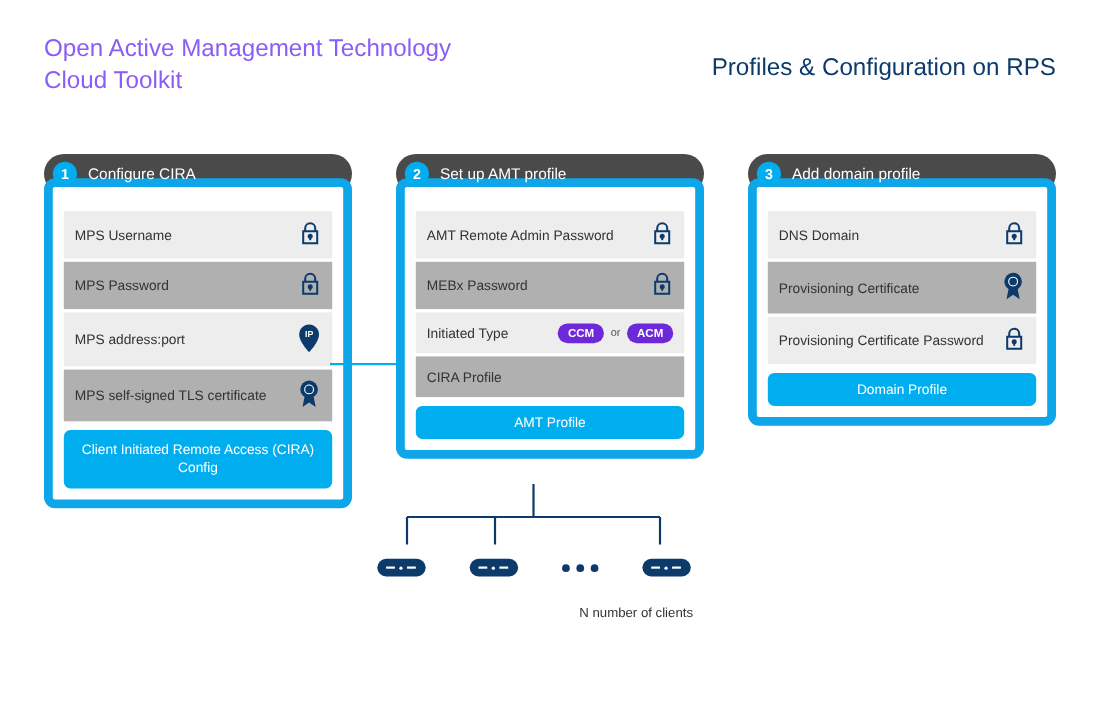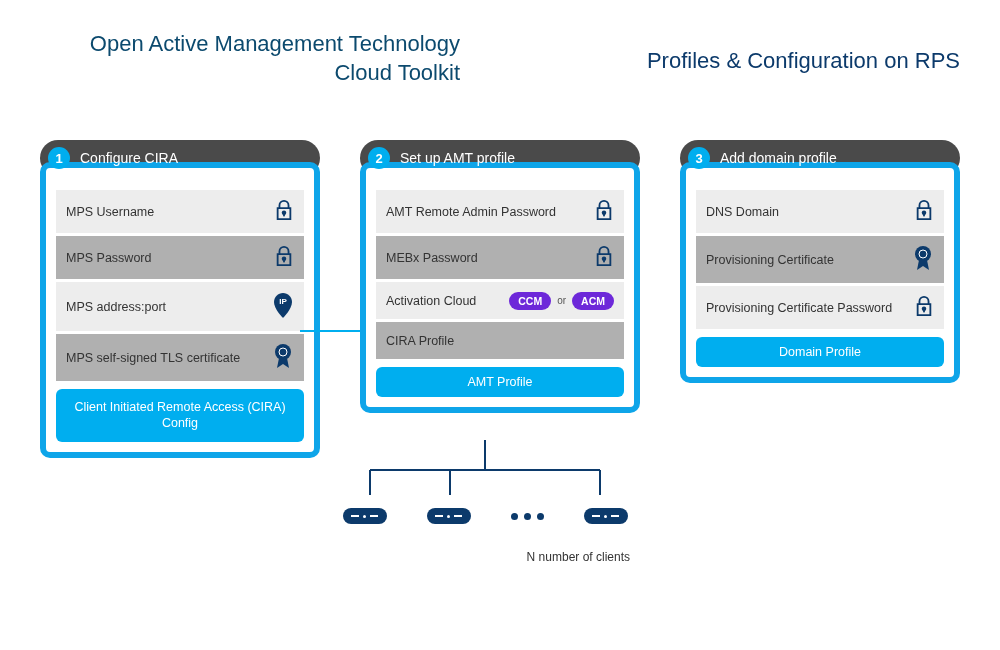--- a/index.html
+++ b/index.html
@@ -9,25 +9,24 @@
     width: 1000px;
     height: 650px;
     position: relative;
     color: #333;
   }
   .title-left {
     position: absolute;
     left: 40px;
     top: 30px;
     font-size: 22px;
-    color: #0c4a6e;
+    color: #8b5cf6;
     line-height: 1.3;
     font-weight: 400;
     max-width: 420px;
-    text-align: right;
   }
   .title-right {
     position: absolute;
     right: 40px;
     top: 48px;
     font-size: 22px;
     color: #0c3a6b;
     font-weight: 400;
   }
   .columns {
@@ -58,21 +57,21 @@
     width: 22px;
     height: 22px;
     border-radius: 50%;
     display: flex;
     align-items: center;
     justify-content: center;
     font-size: 13px;
     font-weight: bold;
   }
   .panel {
-    border: 6px solid #0ea5e9;
+    border: 8px solid #0ea5e9;
     border-radius: 10px;
     margin-top: -14px;
     padding: 22px 10px 10px 10px;
     background: #fff;
   }
   .row {
     display: flex;
     align-items: center;
     justify-content: space-between;
     padding: 9px 10px;
@@ -234,21 +233,21 @@
               <use href="#lock-icon"></use>
             </svg></span>
       </div>
       <div class="row dark">
         <span>MEBx Password</span>
         <span class="icon"><svg class="lock-svg" viewBox="0 0 22 24">
               <use href="#lock-icon"></use>
             </svg></span>
       </div>
       <div class="row light">
-        <span>Activation Cloud</span>
+        <span>Initiated Type</span>
         <span class="caps">
           <span class="cap">CCM</span>
           <span class="or">or</span>
           <span class="cap">ACM</span>
         </span>
       </div>
       <div class="row dark">
         <span>CIRA Profile</span>
         <span></span>
       </div>

